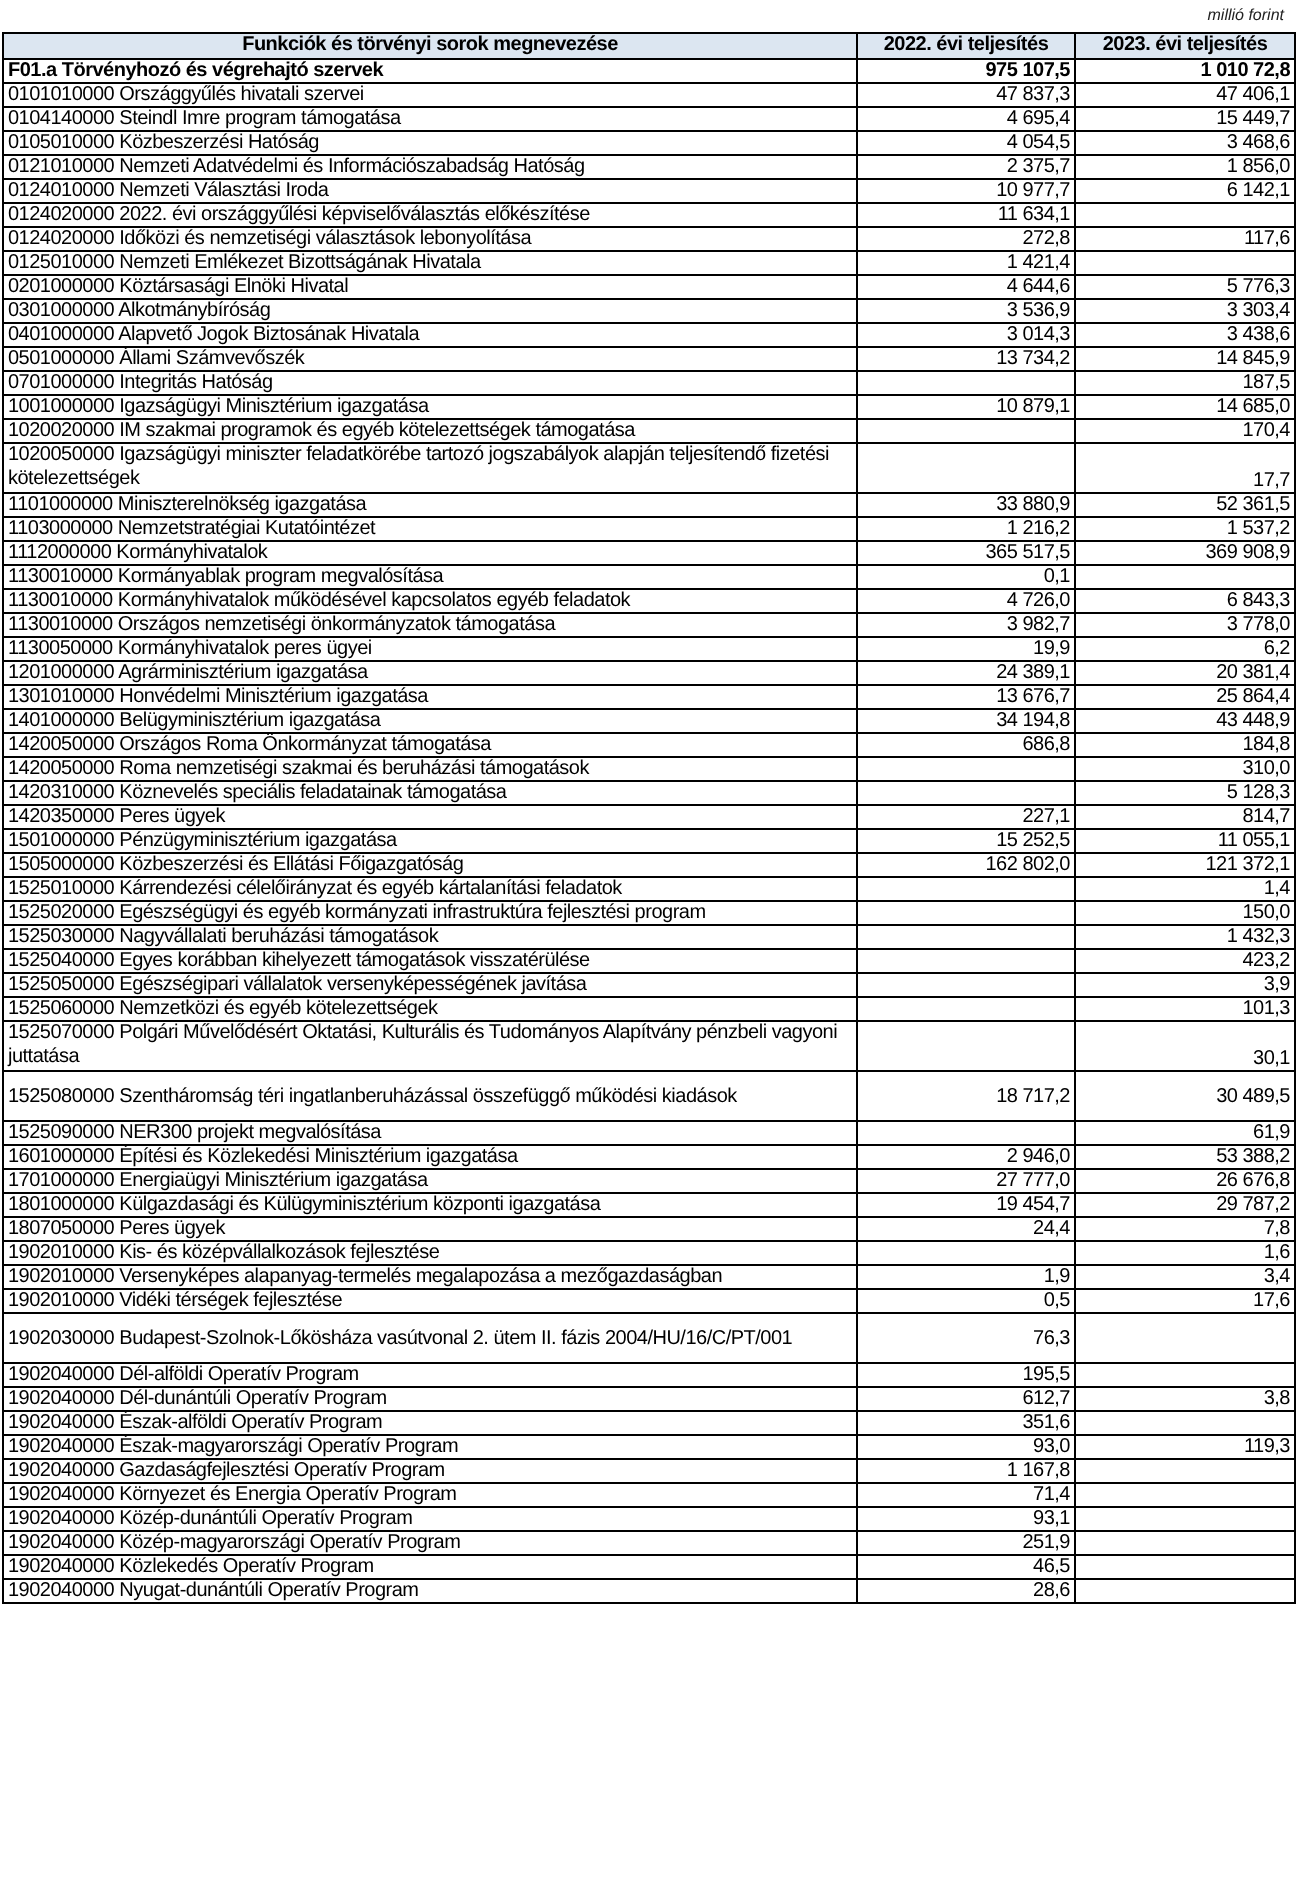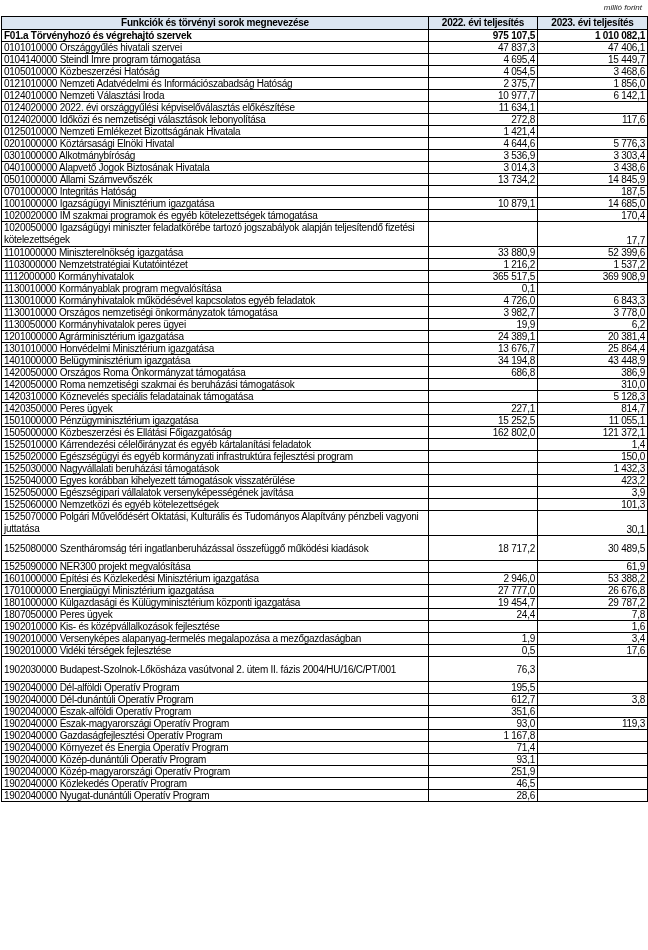--- a/index.html
+++ b/index.html
@@ -43,21 +43,21 @@
     <tr>
       <th>Funkciók és törvényi sorok megnevezése</th>
       <th>2022. évi teljesítés</th>
       <th>2023. évi teljesítés</th>
     </tr>
   </thead>
   <tbody id="rows">
       <tr class="total">
         <td class="name c1b">F01.a Törvényhozó és végrehajtó szervek</td>
         <td class="num c2b">975 107,5</td>
-        <td class="num c3b">1 010 082,1</td>
+        <td class="num c3b">1 010 72,8</td>
       </tr>
       <tr>
         <td class="name c1b">0101010000 Országgyűlés hivatali szervei</td>
         <td class="num c2b">47 837,3</td>
         <td class="num c3b">47 406,1</td>
       </tr>
       <tr>
         <td class="name c1b">0104140000 Steindl Imre program támogatása</td>
         <td class="num c2b">4 695,4</td>
         <td class="num c3b">15 449,7</td>
@@ -128,21 +128,21 @@
         <td class="num c3b">170,4</td>
       </tr>
       <tr class="wrap">
         <td class="name c1b">1020050000 Igazságügyi miniszter feladatkörébe tartozó jogszabályok alapján teljesítendő fizetési kötelezettségek</td>
         <td class="num c2b"></td>
         <td class="num c3b">17,7</td>
       </tr>
       <tr>
         <td class="name c1b">1101000000 Miniszterelnökség igazgatása</td>
         <td class="num c2b">33 880,9</td>
-        <td class="num c3b">52 399,6</td>
+        <td class="num c3b">52 361,5</td>
       </tr>
       <tr>
         <td class="name c1b">1103000000 Nemzetstratégiai Kutatóintézet</td>
         <td class="num c2b">1 216,2</td>
         <td class="num c3b">1 537,2</td>
       </tr>
       <tr>
         <td class="name c1b">1112000000 Kormányhivatalok</td>
         <td class="num c2b">365 517,5</td>
         <td class="num c3b">369 908,9</td>
@@ -178,21 +178,21 @@
         <td class="num c3b">25 864,4</td>
       </tr>
       <tr>
         <td class="name c1b">1401000000 Belügyminisztérium igazgatása</td>
         <td class="num c2b">34 194,8</td>
         <td class="num c3b">43 448,9</td>
       </tr>
       <tr>
         <td class="name c1b">1420050000 Országos Roma Önkormányzat támogatása</td>
         <td class="num c2b">686,8</td>
-        <td class="num c3b">386,9</td>
+        <td class="num c3b">184,8</td>
       </tr>
       <tr>
         <td class="name c1b">1420050000 Roma nemzetiségi szakmai és beruházási támogatások</td>
         <td class="num c2b"></td>
         <td class="num c3b">310,0</td>
       </tr>
       <tr>
         <td class="name c1b">1420310000 Köznevelés speciális feladatainak támogatása</td>
         <td class="num c2b"></td>
         <td class="num c3b">5 128,3</td>

